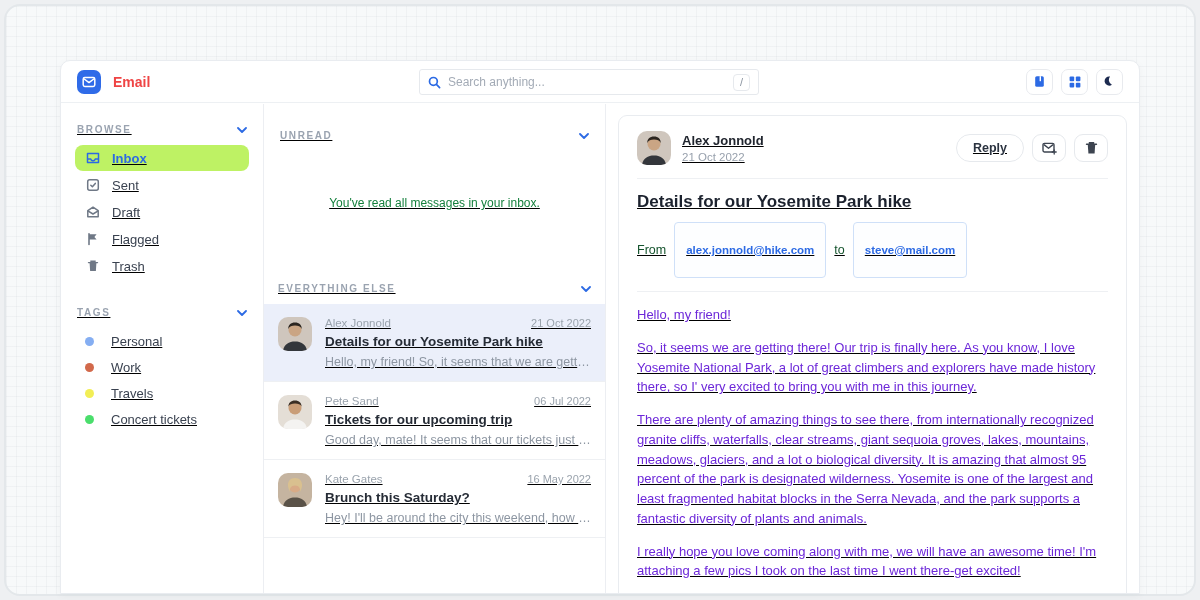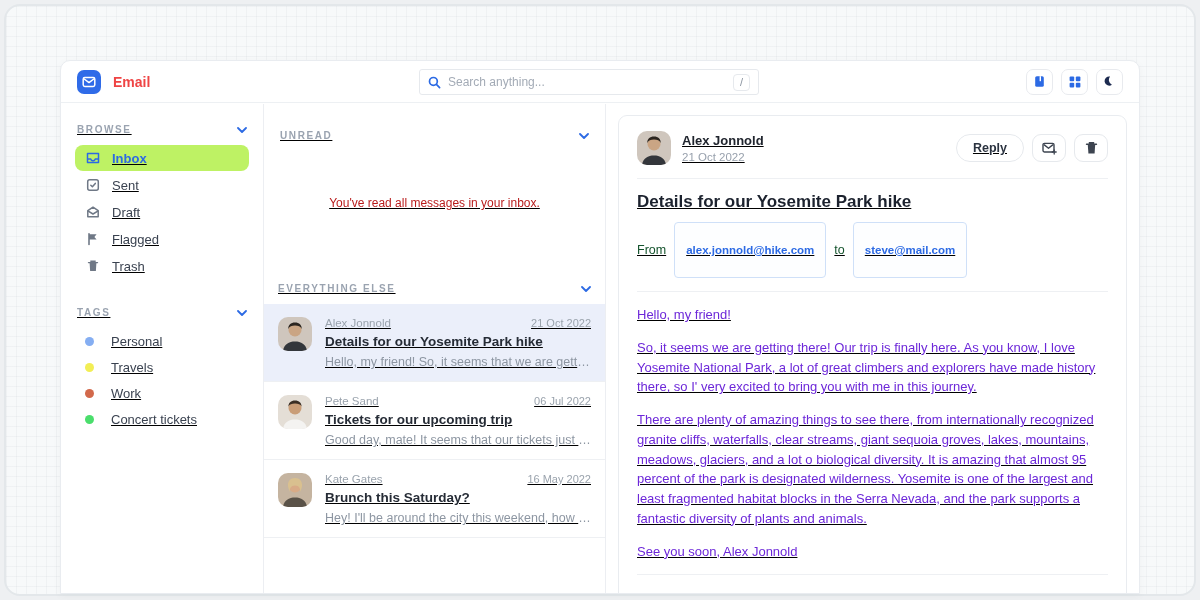--- a/index.html
+++ b/index.html
@@ -39,21 +39,21 @@
   .nav-item.selected { background:#bef264; }
   .nav-item.selected span.lbl { color:#2c6ae4; font-weight:bold; }
 
   .tags-block { margin-top:22px; }
   .tag-item { display:flex; align-items:center; height:26px; padding:0 10px; cursor:pointer; }
   .tag-dot { width:9px; height:9px; border-radius:50%; }
   .tag-item span.lbl { font-size:13px; color:#3a4250; margin-left:17px; }
 
   
   .unread-section { height:165px; display:flex; flex-direction:column; padding:20px 14px 0 14px; }
-  .empty-msg { flex:1; display:flex; align-items:center; justify-content:center; font-size:12px; color:#b91c1c; padding-bottom:4px; }
+  .empty-msg { flex:1; display:flex; align-items:center; justify-content:center; font-size:12px; color:#15803d; padding-bottom:4px; }
   .ee-head { padding:14px 14px 10px 14px; display:flex; align-items:center; justify-content:space-between; }
   .mail-item { padding:13px 14px 12px 14px; display:flex; gap:13px; border-bottom:1px solid #eef0f3; cursor:pointer; }
   .mail-item.selected { background:#ebeffa; }
   .mail-avatar { width:34px; height:34px; border-radius:10px; overflow:hidden; flex:none; }
   .mail-meta { flex:1; min-width:0; }
   .mail-row1 { display:flex; justify-content:space-between; align-items:baseline; }
   .mail-sender { font-size:11.5px; color:#9aa3ad; }
   .mail-date { font-size:11px; color:#9aa3ad; }
   .mail-subject { font-size:13.5px; font-weight:bold; color:#262c36; margin-top:5px; }
   .mail-preview { font-size:12.5px; color:#8d96a2; margin-top:6px; white-space:nowrap; overflow:hidden; text-overflow:ellipsis; }
@@ -184,26 +184,26 @@
           <span class="section-label">TAGS</span>
           <svg width="10" height="6" viewBox="0 0 10 6">
             <polyline points="1,1 5,5 9,1" fill="none" stroke="#2c6ae4" stroke-width="1.8" stroke-linecap="round" stroke-linejoin="round"></polyline>
           </svg>
         </div>
         <div class="tag-item">
           <span class="tag-dot" style="background: rgb(133, 174, 242);"></span>
           <span class="lbl">Personal</span>
         </div>
         <div class="tag-item">
+          <span class="tag-dot" style="background: rgb(210, 105, 75);"></span>
+          <span class="lbl">Work</span>
+        </div>
+        <div class="tag-item">
           <span class="tag-dot" style="background: rgb(242, 238, 85);"></span>
           <span class="lbl">Travels</span>
-        </div>
-        <div class="tag-item">
-          <span class="tag-dot" style="background: rgb(210, 105, 75);"></span>
-          <span class="lbl">Work</span>
         </div>
         <div class="tag-item">
           <span class="tag-dot" style="background: rgb(74, 222, 108);"></span>
           <span class="lbl">Concert tickets</span>
         </div>
       </div>
     </div>
 
     <div class="midcol">
       <div class="unread-section">
@@ -323,20 +323,21 @@
           <span class="flabel">to</span>
           <span class="chip">steve@mail.com</span>
         </div>
 
         <div class="divider"></div>
 
         <div class="body-text">
           <p>Hello, my friend!</p>
           <p>So, it seems we are getting there! Our trip is finally here. As you know, I love Yosemite National Park, a lot of great climbers and explorers have made history there, so I' very excited to bring you with me in this journey.</p>
           <p>There are plenty of amazing things to see there, from internationally recognized granite cliffs, waterfalls, clear streams, giant sequoia groves, lakes, mountains, meadows, glaciers, and a lot o biological diversity. It is amazing that almost 95 percent of the park is designated wilderness. Yosemite is one of the largest and least fragmented habitat blocks in the Serra Nevada, and the park supports a fantastic diversity of plants and animals.</p>
+          <p>I really hope you love coming along with me, we will have an awesome time! I'm attaching a few pics I took on the last time I went there-get excited!</p>
           <p>See you soon, Alex Jonnold</p>
         </div>
 
         <div class="divider"></div>
 
       </div>
     </div>
 
   </div>
 </div>

